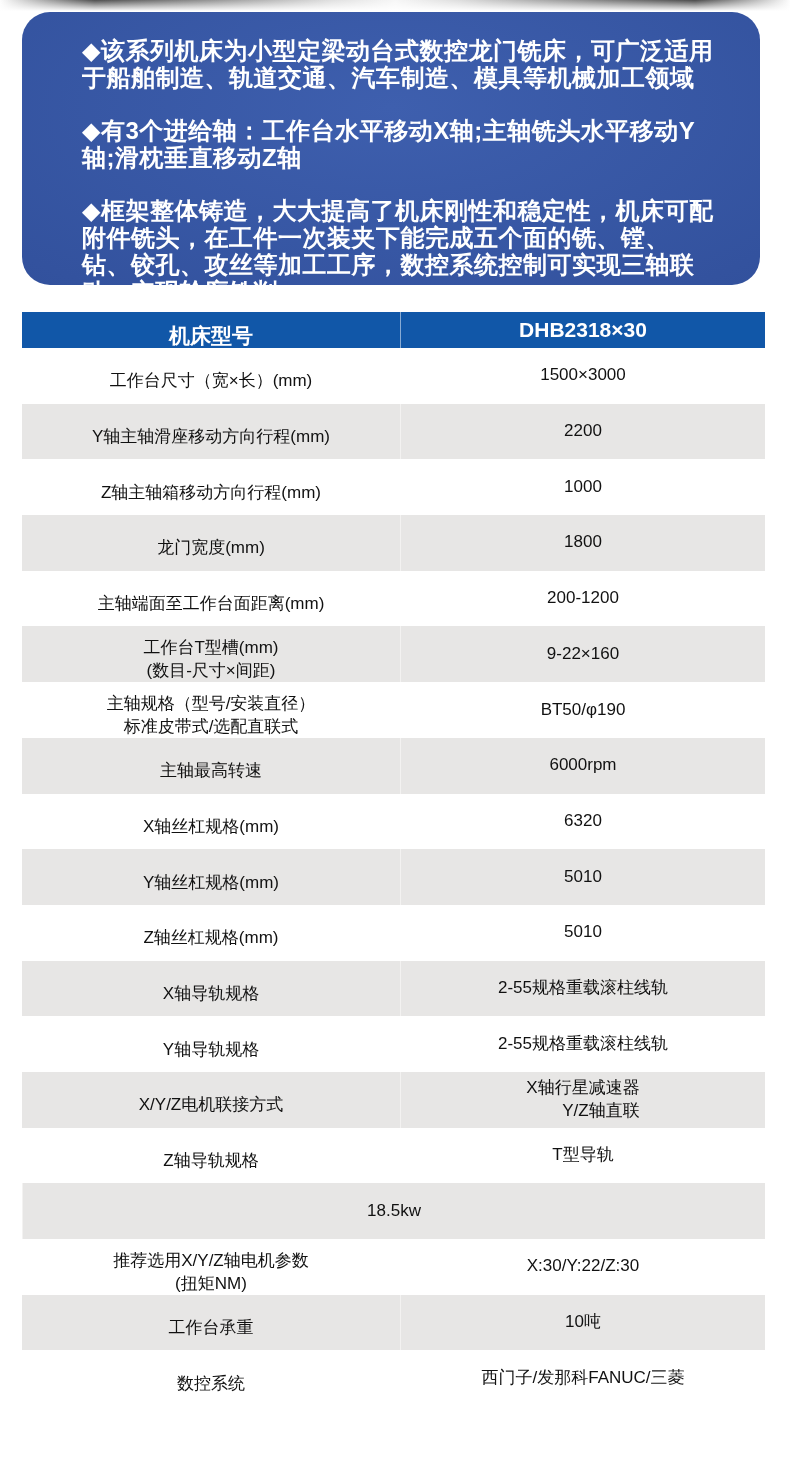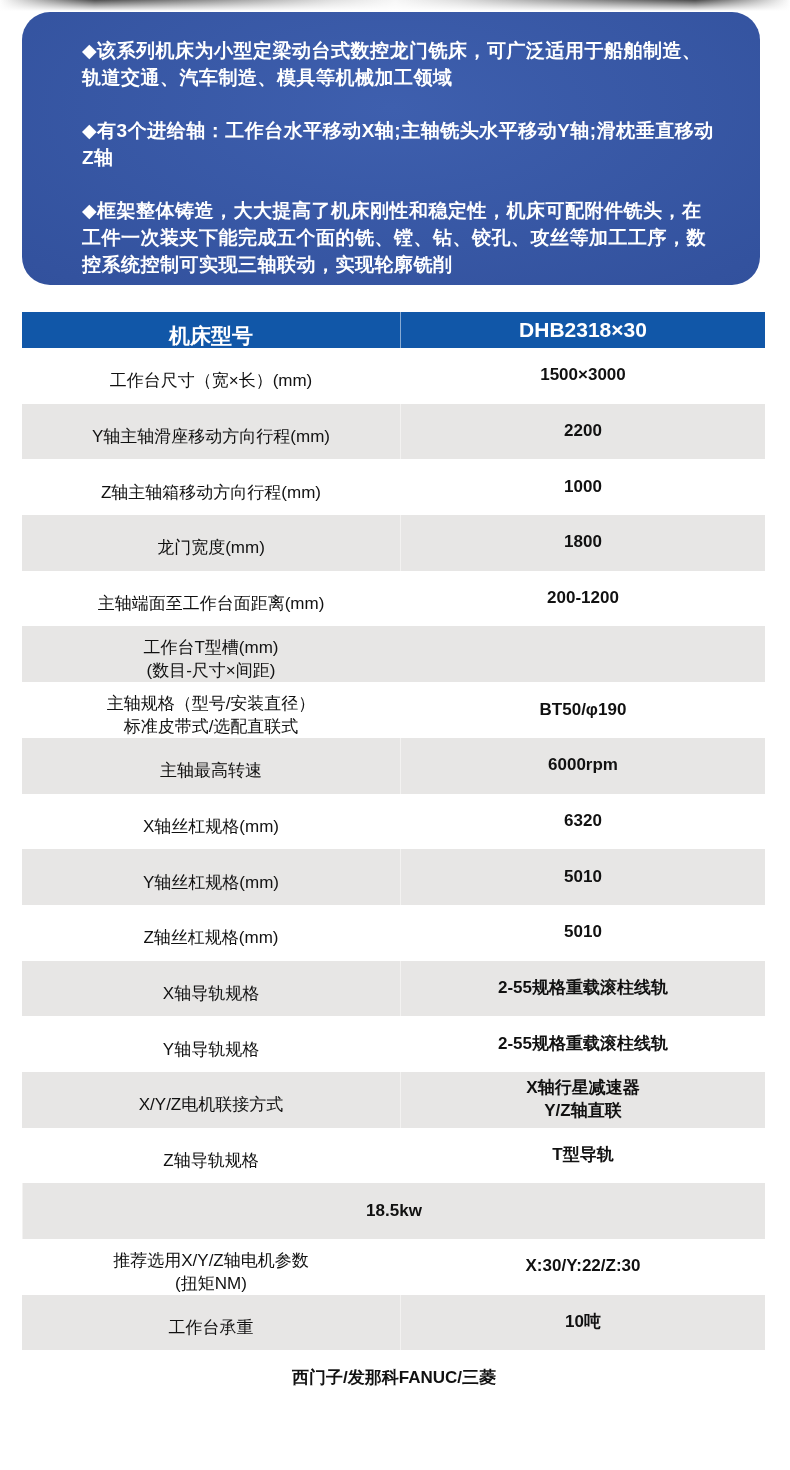--- a/index.html
+++ b/index.html
@@ -33,21 +33,21 @@
     width: 738px;
     height: 273px;
     box-sizing: border-box;
     border-radius: 28px;
     background: radial-gradient(120% 150% at 50% 35%, #3e5fae 0%, #33529e 55%, #2a4890 100%);
     padding: 25px 46px 18px 60px;
     color: #ffffff;
   }
   .intro-card p {
     margin: 0 0 26px 0;
-    font-size: 19px;
+    font-size: 24px;
     font-weight: 600;
     line-height: 27px;
     letter-spacing: 0.5px;
     white-space: pre-line;
   }
   .intro-card p:last-child { margin-bottom: 7px; }
 
   
   .spec-table {
     position: absolute;
@@ -71,25 +71,25 @@
   .cell {
     display: flex;
     align-items: center;
     justify-content: center;
     text-align: center;
     box-sizing: border-box;
     white-space: pre-line;
     line-height: 1.35;
   }
   .cl { width: 378px; margin-top: 12px; }
-  .cr { flex: 1; border-left: 1px solid transparent; }
+  .cr { flex: 1; border-left: 1px solid transparent; text-align: right; }
   .thead .cr { border-left: 1px solid rgba(255,255,255,0.5); }
   .rows .row:nth-child(even) .cr { border-left: 1px solid #f3f2f1; }
   .rows .cl { font-weight: 400; font-size: 17px; color: #111111; }
-  .rows .cr { font-weight: 700; font-size: 17px; color: #111111; }
+  .rows .cr { font-weight: 400; font-size: 17px; color: #111111; }
 </style>
 </head>
 <body>
 
 <div class="page">
   <div class="top-shade"></div>
 
   <div class="intro-card">
     <p>◆该系列机床为小型定梁动台式数控龙门铣床，可广泛适用于船舶制造、轨道交通、汽车制造、模具等机械加工领域</p>
     <p>◆有3个进给轴：工作台水平移动X轴;主轴铣头水平移动Y轴;滑枕垂直移动Z轴</p>
@@ -118,20 +118,21 @@
         <div class="cell cl">龙门宽度(mm)</div>
         <div class="cell cr">1800</div>
       </div>
       <div class="row">
         <div class="cell cl">主轴端面至工作台面距离(mm)</div>
         <div class="cell cr">200-1200</div>
       </div>
       <div class="row">
         <div class="cell cl">工作台T型槽(mm)
 (数目-尺寸×间距)</div>
+        <div class="cell cr">9-22×160</div>
       </div>
       <div class="row">
         <div class="cell cl">主轴规格（型号/安装直径）
 标准皮带式/选配直联式</div>
         <div class="cell cr">BT50/φ190</div>
       </div>
       <div class="row">
         <div class="cell cl">主轴最高转速</div>
         <div class="cell cr">6000rpm</div>
       </div>
@@ -170,17 +171,18 @@
       <div class="row">
         <div class="cell cl">推荐选用X/Y/Z轴电机参数
 (扭矩NM)</div>
         <div class="cell cr">X:30/Y:22/Z:30</div>
       </div>
       <div class="row">
         <div class="cell cl">工作台承重</div>
         <div class="cell cr">10吨</div>
       </div>
       <div class="row">
+        <div class="cell cl">数控系统</div>
         <div class="cell cr">西门子/发那科FANUC/三菱</div>
       </div>
     </div>
   </div>
 </div>
 
 </body></html>

